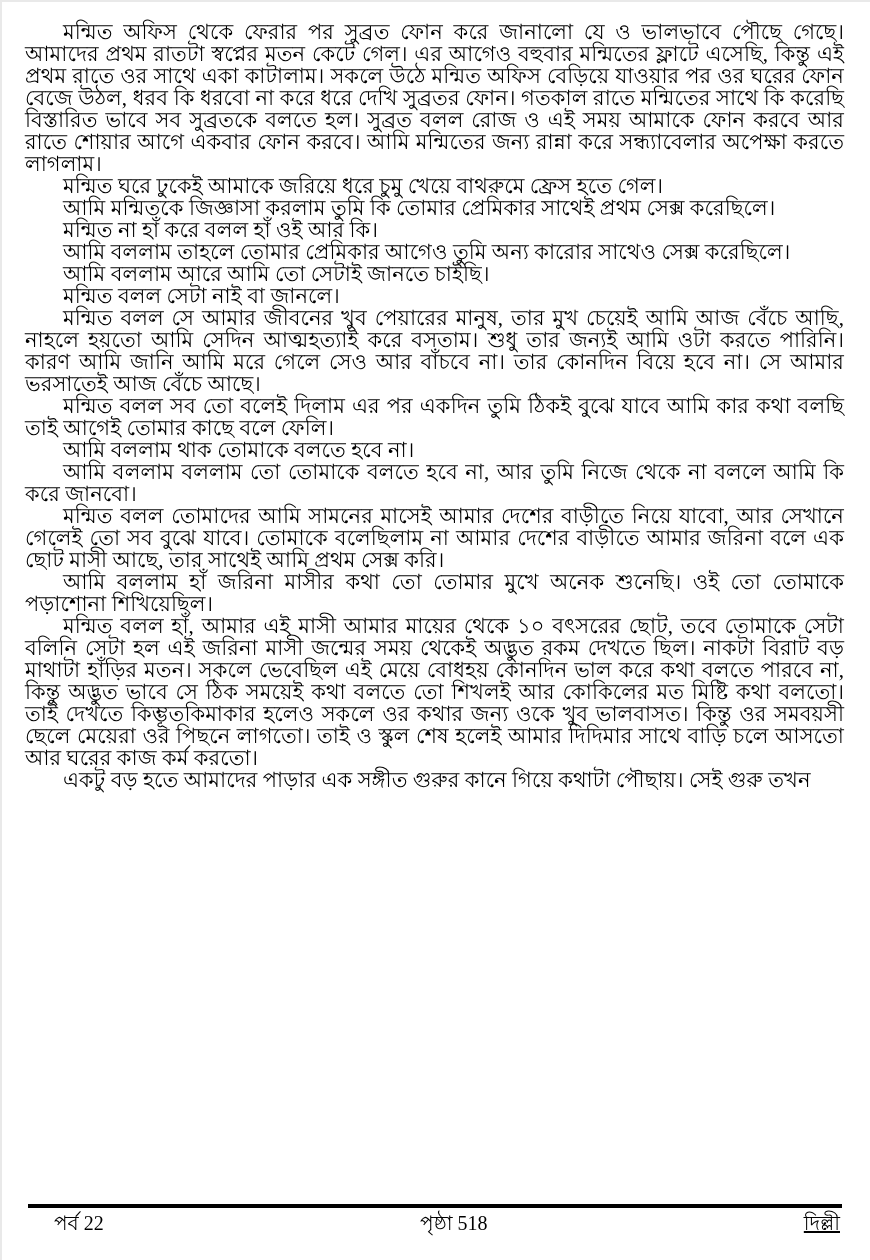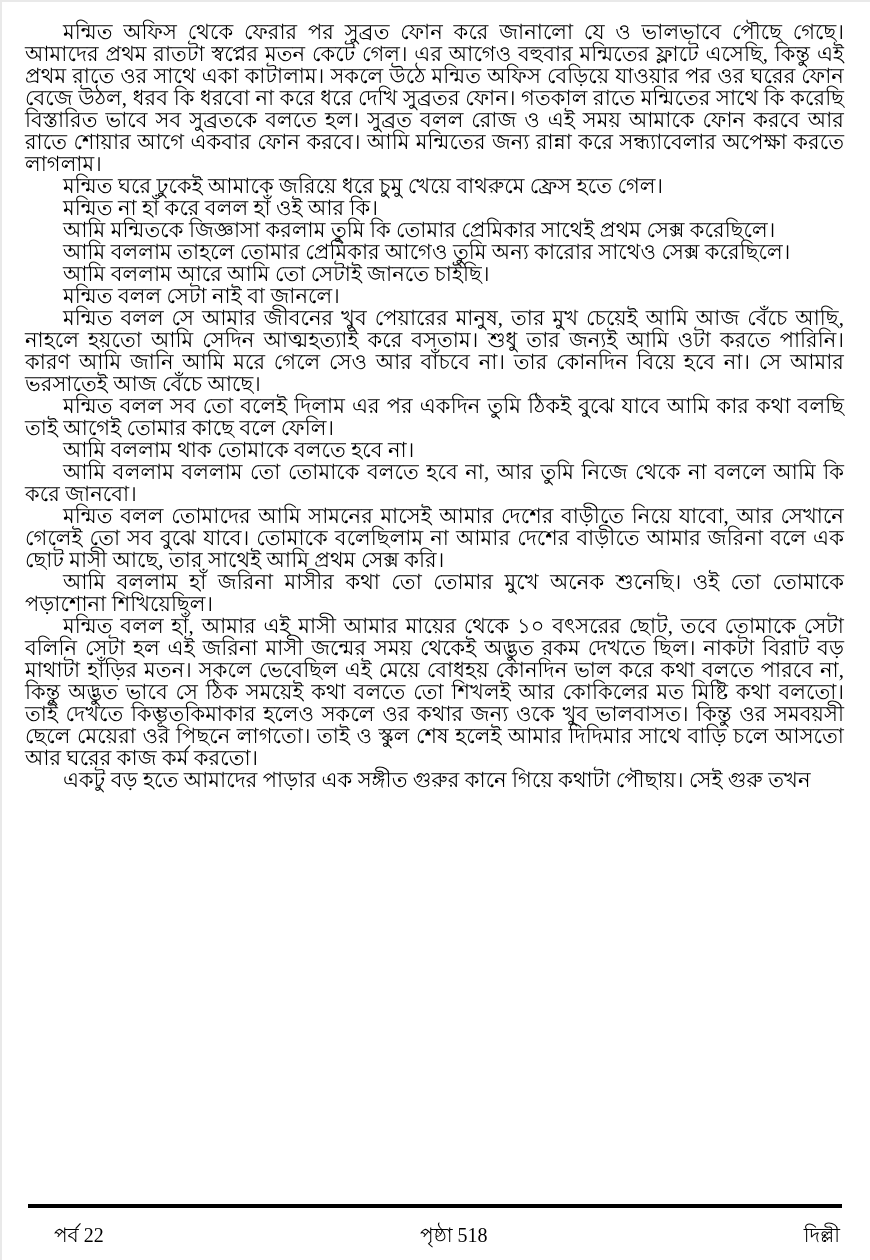--- a/index.html
+++ b/index.html
@@ -42,40 +42,40 @@
     top: 1204px;
   }
   .footer-rule {
     height: 4px;
     background: #000000;
   }
   .footer-row {
     display: flex;
     justify-content: space-between;
     align-items: baseline;
-    padding-top: 12px;
     font-size: 20px;
   }
   .footer-row .part {
     margin-left: 26px;
   }
   .footer-row .place {
     margin-right: 2px;
+    text-decoration: underline;
   }
 </style>
 </head>
 <body>
 
 <div class="page">
 
   <main class="body-text">
       <p>মন্মিত অফিস থেকে ফেরার পর সুব্রত ফোন করে জানালো যে ও ভালভাবে পৌছে গেছে। আমাদের প্রথম রাতটা স্বপ্নের মতন কেটে গেল। এর আগেও বহুবার মন্মিতের ফ্লাটে এসেছি, কিন্তু এই প্রথম রাতে ওর সাথে একা কাটালাম। সকলে উঠে মন্মিত অফিস বেড়িয়ে যাওয়ার পর ওর ঘরের ফোন বেজে উঠল, ধরব কি ধরবো না করে ধরে দেখি সুব্রতর ফোন। গতকাল রাতে মন্মিতের সাথে কি করেছি বিস্তারিত ভাবে সব সুব্রতকে বলতে হল। সুব্রত বলল রোজ ও এই সময় আমাকে ফোন করবে আর রাতে শোয়ার আগে একবার ফোন করবে। আমি মন্মিতের জন্য রান্না করে সন্ধ্যাবেলার অপেক্ষা করতে লাগলাম।</p>
       <p>মন্মিত ঘরে ঢুকেই আমাকে জরিয়ে ধরে চুমু খেয়ে বাথরুমে ফ্রেস হতে গেল।</p>
+      <p>আমি মন্মিতকে জিজ্ঞাসা করলাম তুমি কি তোমার প্রেমিকার সাথেই প্রথম সেক্স করেছিলে।</p>
       <p>মন্মিত না হাঁ করে বলল হাঁ ওই আর কি।</p>
-      <p>আমি মন্মিতকে জিজ্ঞাসা করলাম তুমি কি তোমার প্রেমিকার সাথেই প্রথম সেক্স করেছিলে।</p>
       <p>আমি বললাম তাহলে তোমার প্রেমিকার আগেও তুমি অন্য কারোর সাথেও সেক্স করেছিলে।</p>
       <p>আমি বললাম আরে আমি তো সেটাই জানতে চাইছি।</p>
       <p>মন্মিত বলল সেটা নাই বা জানলে।</p>
       <p>মন্মিত বলল সে আমার জীবনের খুব পেয়ারের মানুষ, তার মুখ চেয়েই আমি আজ বেঁচে আছি, নাহলে হয়তো আমি সেদিন আত্মহত্যাই করে বসতাম। শুধু তার জন্যই আমি ওটা করতে পারিনি। কারণ আমি জানি আমি মরে গেলে সেও আর বাঁচবে না। তার কোনদিন বিয়ে হবে না। সে আমার ভরসাতেই আজ বেঁচে আছে।</p>
       <p>মন্মিত বলল সব তো বলেই দিলাম এর পর একদিন তুমি ঠিকই বুঝে যাবে আমি কার কথা বলছি তাই আগেই তোমার কাছে বলে ফেলি।</p>
       <p>আমি বললাম থাক তোমাকে বলতে হবে না।</p>
       <p>আমি বললাম বললাম তো তোমাকে বলতে হবে না, আর তুমি নিজে থেকে না বললে আমি কি করে জানবো।</p>
       <p>মন্মিত বলল তোমাদের আমি সামনের মাসেই আমার দেশের বাড়ীতে নিয়ে যাবো, আর সেখানে গেলেই তো সব বুঝে যাবে। তোমাকে বলেছিলাম না আমার দেশের বাড়ীতে আমার জরিনা বলে এক ছোট মাসী আছে, তার সাথেই আমি প্রথম সেক্স করি।</p>
       <p>আমি বললাম হাঁ জরিনা মাসীর কথা তো তোমার মুখে অনেক শুনেছি। ওই তো তোমাকে পড়াশোনা শিখিয়েছিল।</p>
       <p>মন্মিত বলল হাঁ, আমার এই মাসী আমার মায়ের থেকে ১০ বৎসরের ছোট, তবে তোমাকে সেটা বলিনি সেটা হল এই জরিনা মাসী জন্মের সময় থেকেই অদ্ভুত রকম দেখতে ছিল। নাকটা বিরাট বড় মাথাটা হাঁড়ির মতন। সকলে ভেবেছিল এই মেয়ে বোধহয় কোনদিন ভাল করে কথা বলতে পারবে না, কিন্তু অদ্ভুত ভাবে সে ঠিক সময়েই কথা বলতে তো শিখলই আর কোকিলের মত মিষ্টি কথা বলতো। তাই দেখতে কিম্ভূতকিমাকার হলেও সকলে ওর কথার জন্য ওকে খুব ভালবাসত। কিন্তু ওর সমবয়সী ছেলে মেয়েরা ওর পিছনে লাগতো। তাই ও স্কুল শেষ হলেই আমার দিদিমার সাথে বাড়ি চলে আসতো আর ঘরের কাজ কর্ম করতো।</p>

